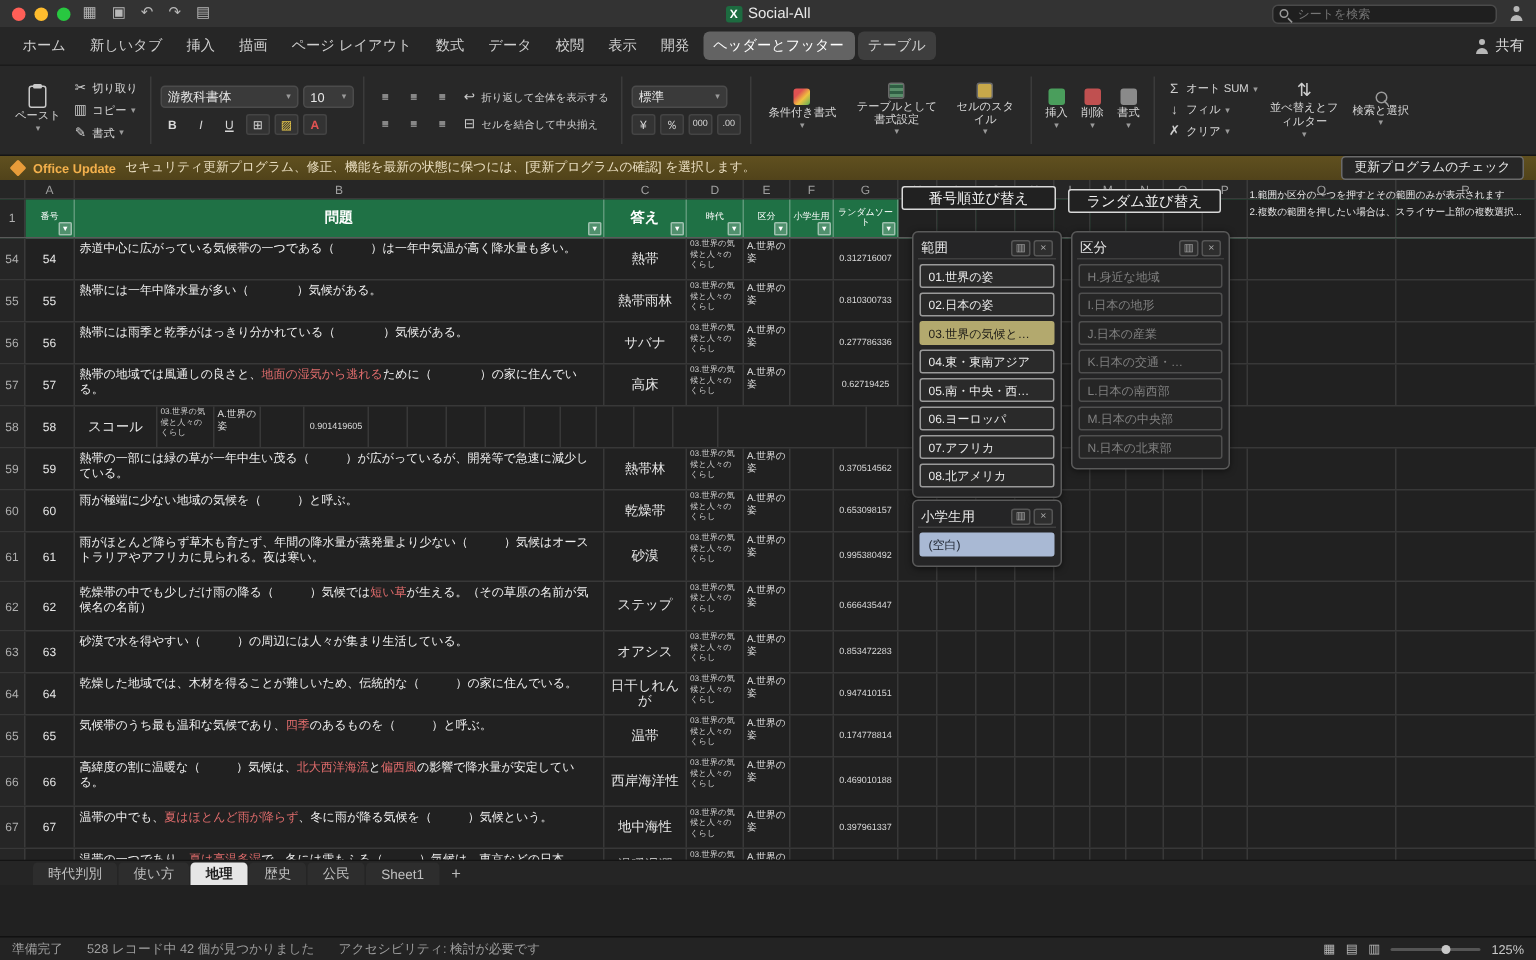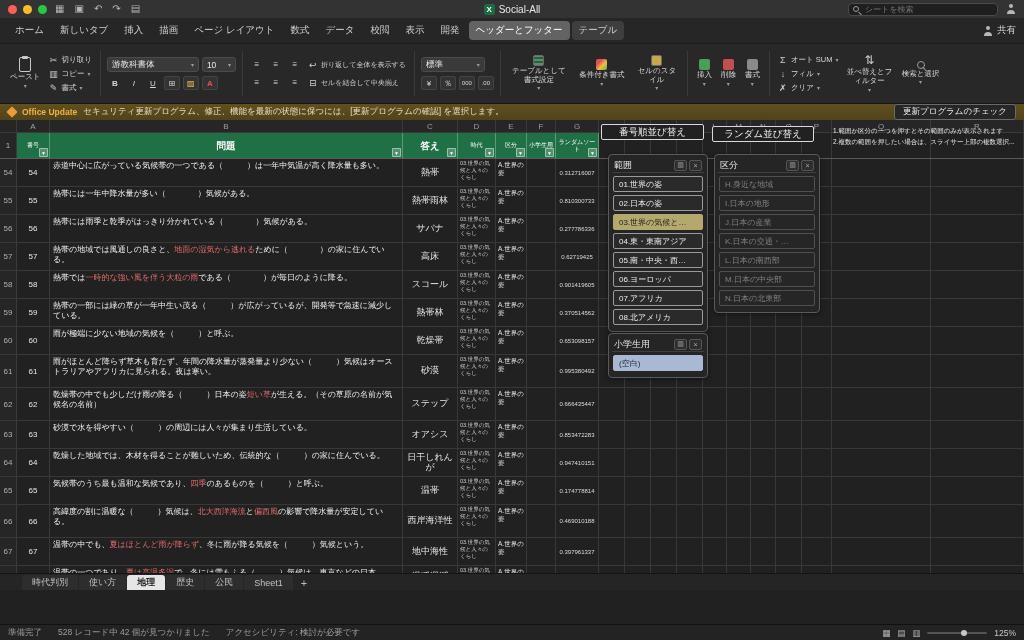--- a/index.html
+++ b/index.html
@@ -236,28 +236,28 @@
         </div>
       <div class="rrow">
         <span class="mini">¥</span>
         <span class="mini">％</span>
         <span class="mini" style="font-size:6px">000</span>
         <span class="mini" style="font-size:6px">.00</span>
       </div>
     </div>
     <div class="vdiv"></div>
     <div class="rgroup">
+      <div class="vbtn" style="width:56px">
+        <span class="cicon cf-ic"></span>
+        <span>条件付き書式</span>
+          <span class="caret">▾</span>
+      </div>
       <div class="vbtn" style="width:64px">
         <span class="cicon tbl-ic"></span>
         <span>テーブルとして書式設定</span>
-          <span class="caret">▾</span>
-      </div>
-      <div class="vbtn" style="width:56px">
-        <span class="cicon cf-ic"></span>
-        <span>条件付き書式</span>
           <span class="caret">▾</span>
       </div>
       <div class="vbtn" style="width:48px">
         <span class="cicon cs-ic"></span>
         <span>セルのスタイル</span>
           <span class="caret">▾</span>
       </div>
     </div>
     <div class="vdiv"></div>
     <div class="rgroup">
@@ -462,21 +462,20 @@
           <div class="cell" style="width: 24px;"></div>
           <div class="cell" style="width: 25px;"></div>
           <div class="cell" style="width: 26px;"></div>
           <div class="cell" style="width: 30px;"></div>
           <div class="cell" style="width: 99px;"></div>
           <div class="cell" style="width: 93px;"></div>
         </div>
         <div class="row" style="height: 28px;">
           <div class="gut">58</div>
           <div class="cell num" style="width: 33px;">58</div>
-          <div class="cell q" style="width: 353px;"><span>熱帯では</span><span class="hl">一時的な強い風を伴う大粒の雨</span><span>である（　　　　）が毎日のように降る。</span></div>
           <div class="cell a" style="width: 55px;">スコール</div>
           <div class="cell era" style="width: 38px;">03.世界の気候と人々のくらし</div>
           <div class="cell cat" style="width: 31px;">A.世界の姿</div>
           <div class="cell" style="width: 29px;"></div>
           <div class="cell rand" style="width: 43px;">0.901419605</div>
           <div class="cell" style="width: 26px;"></div>
           <div class="cell" style="width: 26px;"></div>
           <div class="cell" style="width: 26px;"></div>
           <div class="cell" style="width: 26px;"></div>
           <div class="cell" style="width: 24px;"></div>
@@ -546,21 +545,21 @@
           <div class="cell" style="width: 24px;"></div>
           <div class="cell" style="width: 25px;"></div>
           <div class="cell" style="width: 26px;"></div>
           <div class="cell" style="width: 30px;"></div>
           <div class="cell" style="width: 99px;"></div>
           <div class="cell" style="width: 93px;"></div>
         </div>
         <div class="row" style="height: 33px;">
           <div class="gut">62</div>
           <div class="cell num" style="width: 33px;">62</div>
-          <div class="cell q" style="width: 353px;"><span>乾燥帯の中でも少しだけ雨の降る（　　　）日本の姿</span><span class="hl">短い草</span><span>が生える。（その草原の名前が気候名の名前）</span></div>
+          <div class="cell q" style="width: 353px;"><span>乾燥帯の中でも少しだけ雨の降る（　　　）気候では</span><span class="hl">短い草</span><span>が生える。（その草原の名前が気候名の名前）</span></div>
           <div class="cell a" style="width: 55px;">ステップ</div>
           <div class="cell era" style="width: 38px;">03.世界の気候と人々のくらし</div>
           <div class="cell cat" style="width: 31px;">A.世界の姿</div>
           <div class="cell" style="width: 29px;"></div>
           <div class="cell rand" style="width: 43px;">0.666435447</div>
           <div class="cell" style="width: 26px;"></div>
           <div class="cell" style="width: 26px;"></div>
           <div class="cell" style="width: 26px;"></div>
           <div class="cell" style="width: 26px;"></div>
           <div class="cell" style="width: 24px;"></div>

